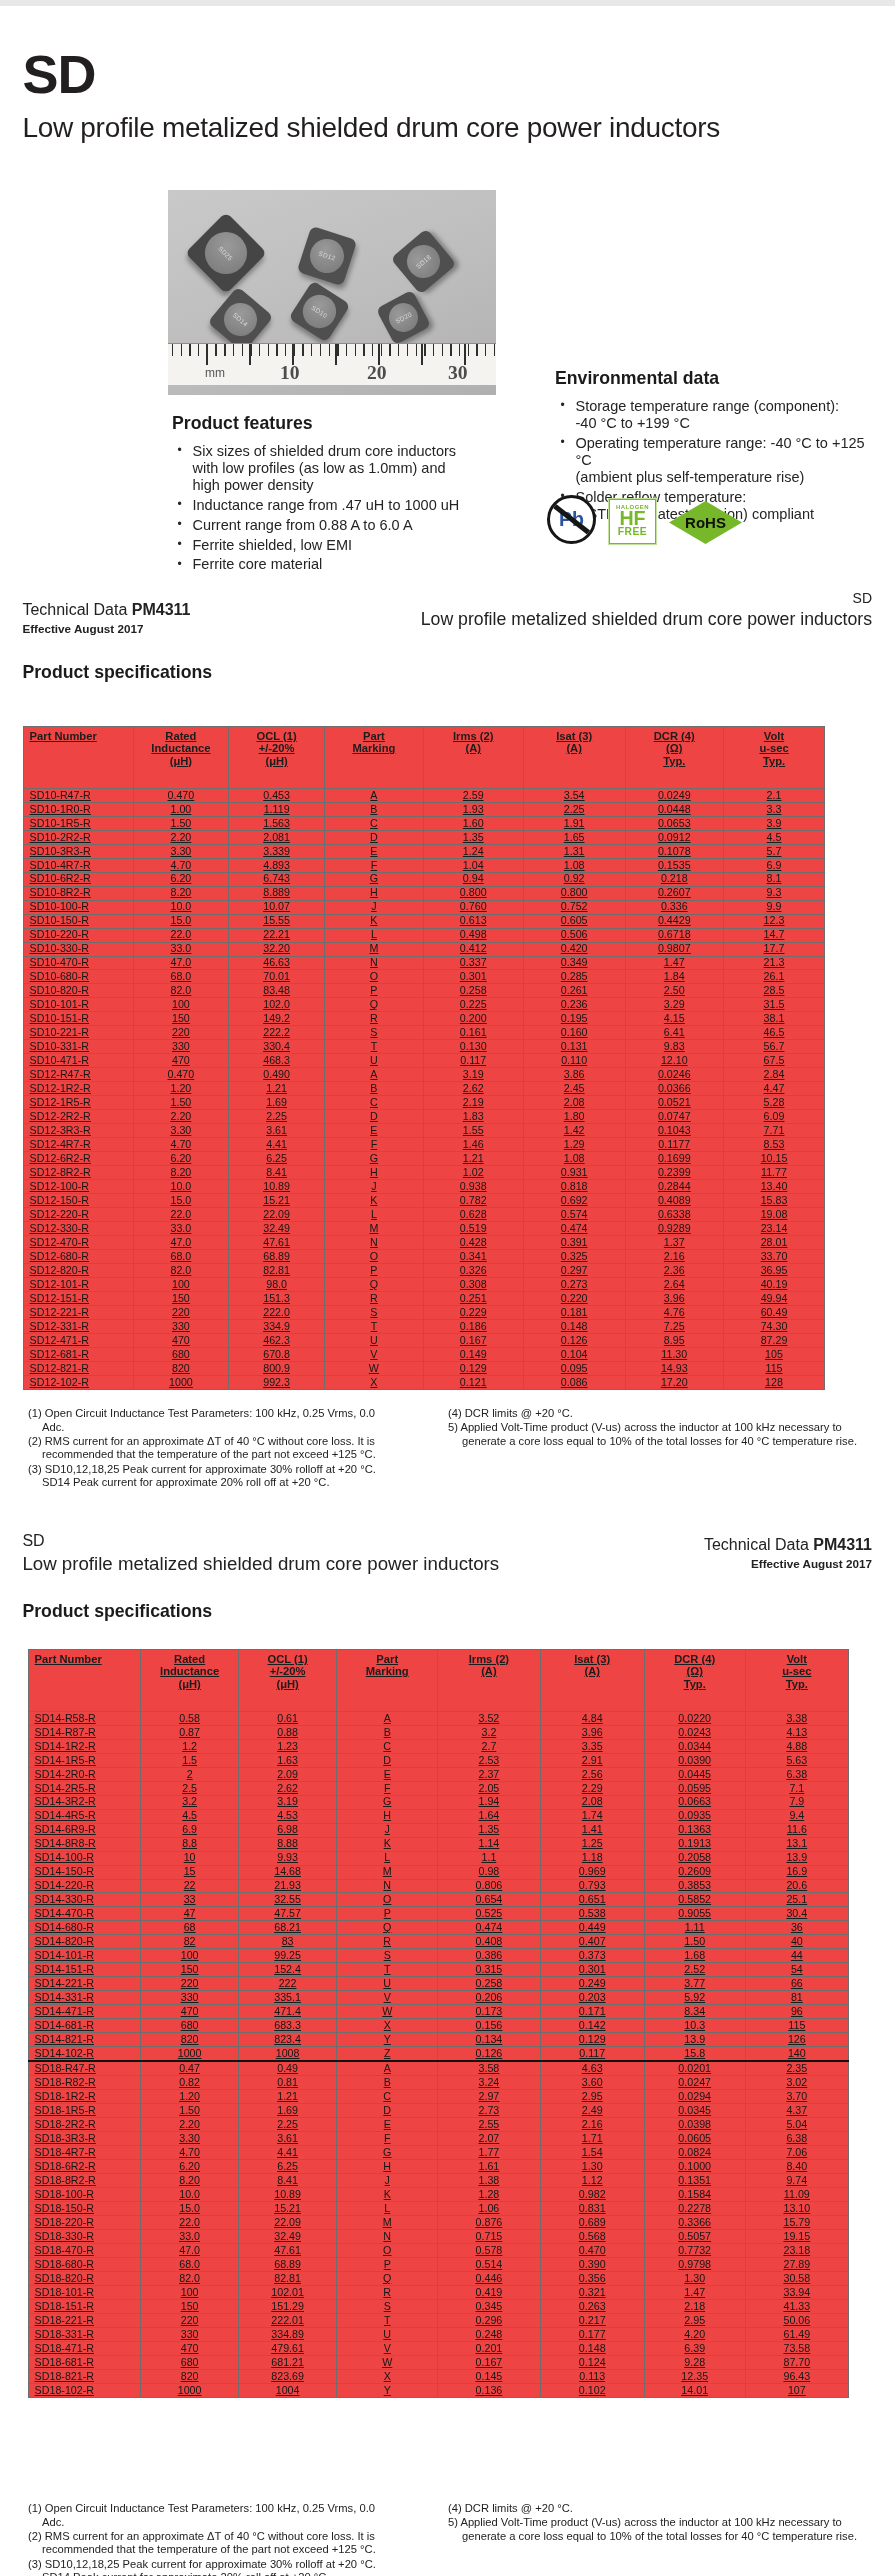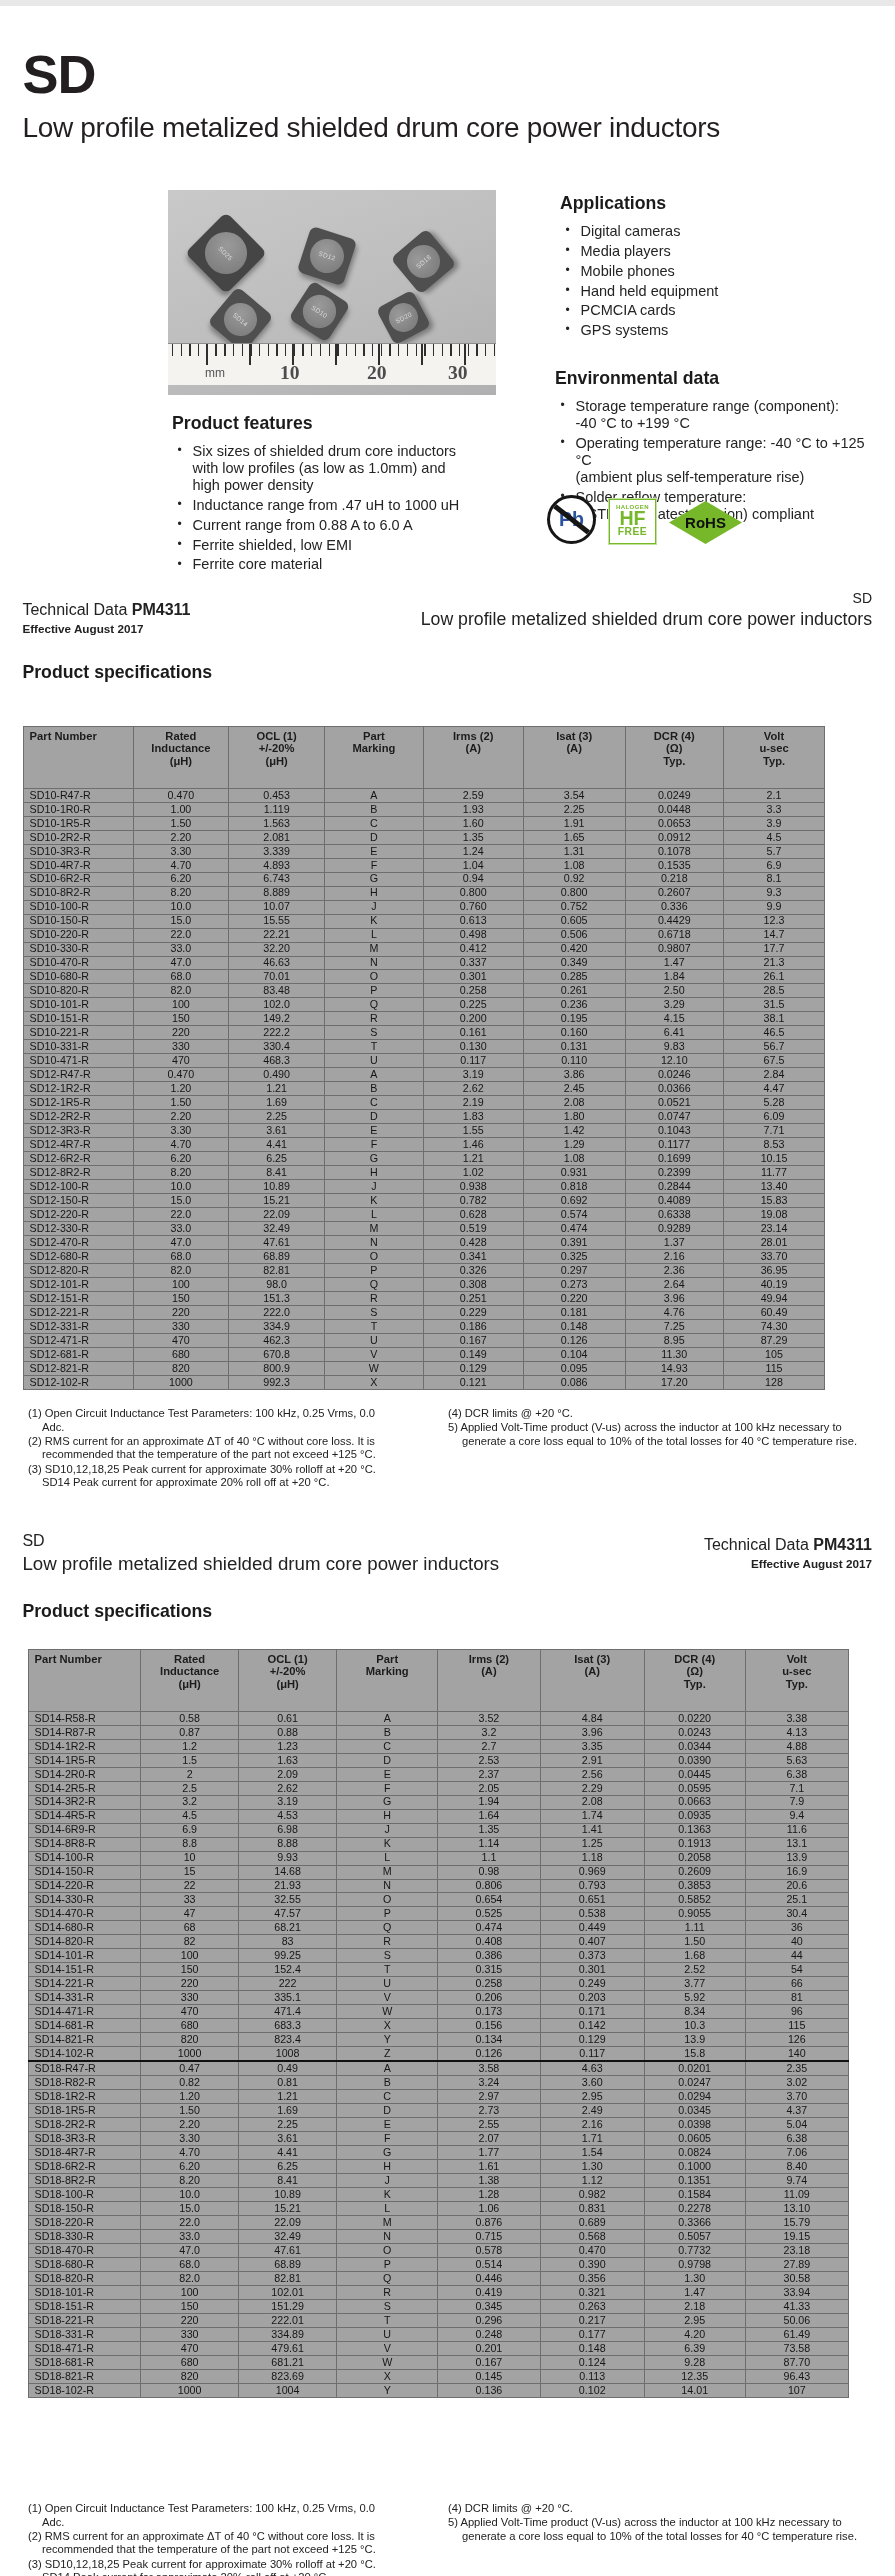--- a/index.html
+++ b/index.html
@@ -71,22 +71,22 @@
   .p1-doc{position:absolute;left:22.4px;top:595px;}
   .p1-right{position:absolute;right:23px;top:584px;text-align:right;}
   .p2-left{position:absolute;left:22.4px;top:1526px;}
   .p2-left .runhead-sd{font-size:16px;}
   .p2-left .runhead-sub{font-size:18.7px;}
   .p2-right{position:absolute;right:23px;top:1530px;text-align:right;}
   .spec-h1{position:absolute;left:22.4px;top:656px;}
   .spec-h2{position:absolute;left:22.4px;top:1595px;}
 
   
-  table.spec{border-collapse:collapse;table-layout:fixed;background:#a3a3a3;
-             border:1.9px solid #3a3a3a;}
+  table.spec{border-collapse:collapse;table-layout:fixed;background:#ef4444;
+             border:1.9px solid #3a3a3a;text-decoration:underline;}
   table.spec th,table.spec td{border:0.9px solid #6e6e6e;overflow:hidden;}
   table.spec th{font-size:11.2px;font-weight:700;text-align:center;vertical-align:top;
                 padding:2.8px 1.9px 1.9px;line-height:12.6px;height:56px;white-space:pre-line;}
   table.spec th.left{text-align:left;padding-left:5.6px;}
   table.spec thead tr{border-bottom:1.9px solid #2a2a2a;}
   table.spec td{font-size:10.7px;text-align:center;padding:0.9px 1.9px;line-height:11.2px;color:#161616;}
   table.spec td.pn{text-align:left;padding-left:5.6px;}
   .tbl1{position:absolute;left:23px;top:720px;width:802px;}
   .tbl2{position:absolute;left:28px;top:1643px;width:821px;}
   .tbl2 td{line-height:13px;}
@@ -145,31 +145,20 @@
         </div>
       </div>
     <div class="ruler">
       <span class="unit" data-bind="photo.ruler_unit">mm</span>
       <span class="num n10" data-bind="photo.ruler_numbers.0">10</span>
       <span class="num n20" data-bind="photo.ruler_numbers.1">20</span>
       <span class="num n30" data-bind="photo.ruler_numbers.2">30</span>
     </div>
   </div>
 
-  <div class="apps">
-    <div class="sec-h" data-bind="applications.heading">Applications</div>
-    <ul class="blist">
-        <li>Digital cameras</li>
-        <li>Media players</li>
-        <li>Mobile phones</li>
-        <li>Hand held equipment</li>
-        <li>PCMCIA cards</li>
-        <li>GPS systems</li>
-      </ul>
-  </div>
 
   <div class="features">
     <div class="sec-h" data-bind="features.heading">Product features</div>
     <ul class="blist">
         <li>Six sizes of shielded drum core inductors
 with low profiles (as low as 1.0mm) and
 high power density</li>
         <li>Inductance range from .47 uH to 1000 uH</li>
         <li>Current range from 0.88 A to 6.0 A</li>
         <li>Ferrite shielded, low EMI</li>

